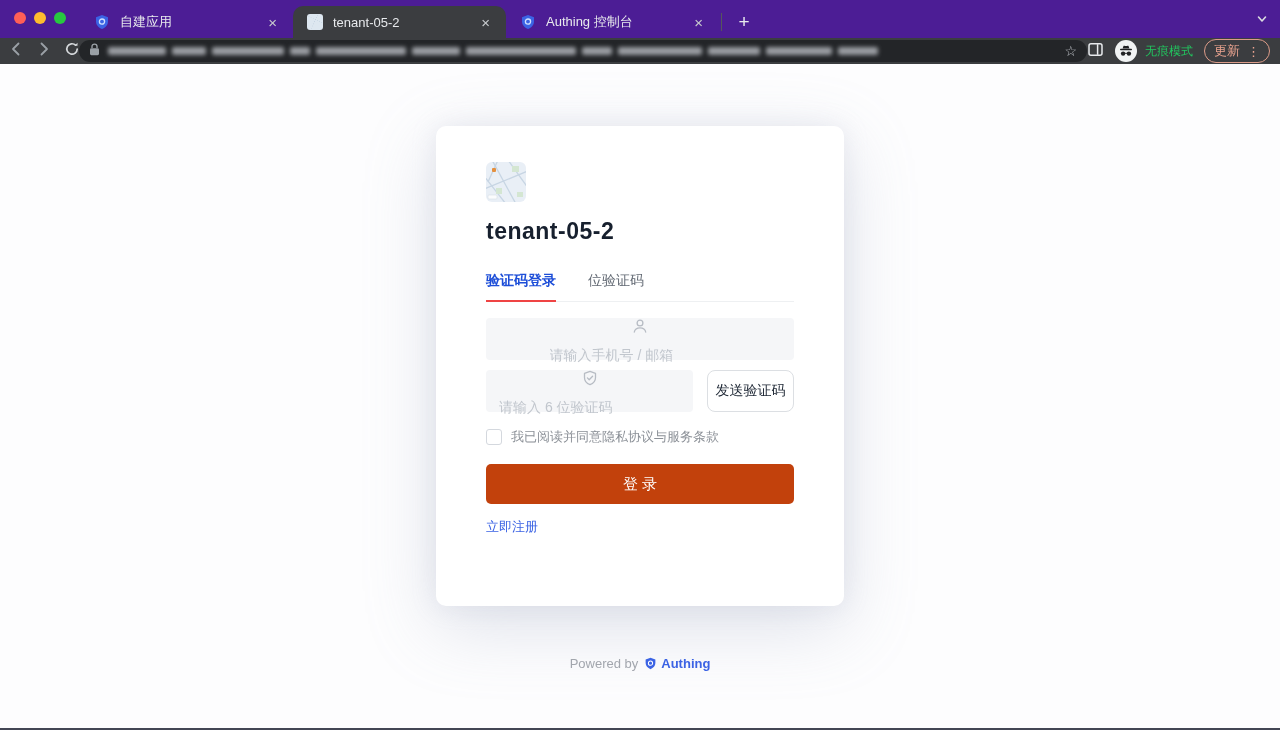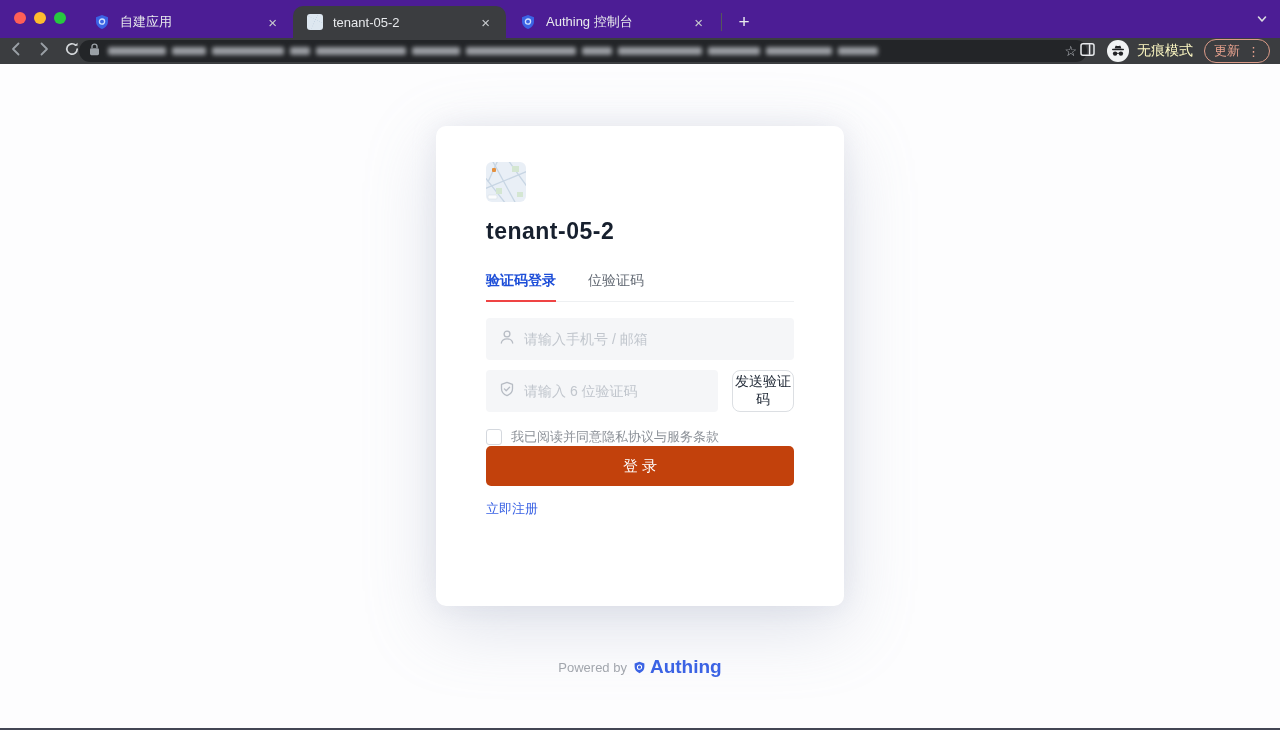--- a/index.html
+++ b/index.html
@@ -36,63 +36,63 @@
   .redacted i { display:block; height:8px; background:#9a9da2; border-radius:2px; }
   .redacted i:nth-child(1){width:58px}.redacted i:nth-child(2){width:34px}.redacted i:nth-child(3){width:72px}
   .redacted i:nth-child(4){width:20px}.redacted i:nth-child(5){width:90px}.redacted i:nth-child(6){width:48px}
   .redacted i:nth-child(7){width:110px}.redacted i:nth-child(8){width:30px}.redacted i:nth-child(9){width:84px}
   .redacted i:nth-child(10){width:52px}.redacted i:nth-child(11){width:66px}.redacted i:nth-child(12){width:40px}
   .star { color:#bdc1c6; font-size:14px; line-height:1; }
   .right-cluster { position:absolute; right:10px; top:0; height:26px; display:flex; align-items:center; gap:11px; }
   .incog { display:flex; align-items:center; gap:8px; }
   .incog-circle { width:22px; height:22px; border-radius:50%; background:#f1f3f4;
                   display:flex; align-items:center; justify-content:center; }
-  .incog-label { color:#fef9c3; font-size:14px;font-family:Liberation Serif, serif; }
+  .incog-label { color:#22c55e; font-size:12px;font-family:Liberation Serif, serif; }
   .update-pill { display:flex; align-items:center; gap:7px; border:1px solid #dd9c89; border-radius:13px;
                  height:24px; padding:11px 9px; color:#e9a38f; font-size:13px; }
   .kebab { font-size:13px; letter-spacing:0; color:#e9a38f; }
 
   
   .page { position:relative; width:1280px; height:666px; background:#fdfdfe; }
   .page-bottom-edge { position:absolute; left:0; bottom:0; width:100%; height:2px; background:#434654; }
 
   .card { position:absolute; left:436px; top:62px; width:408px; height:480px; background:#fff;
           border-radius:10px; padding:36px 50px 0;
           box-shadow:0 0 24px rgba(180,188,205,.22), 0 20px 70px rgba(150,160,185,.30); }
   .app-logo { width:40px; height:40px; border-radius:6px; overflow:hidden; display:block; margin-bottom:14px; }
   .app-title { font-size:23px; line-height:30px; font-weight:bold; color:#17202e; letter-spacing:.5px; margin-bottom:26px; }
 
   .login-tabs { display:flex; gap:32px; border-bottom:1px solid #eef0f2; margin-bottom:16px; }
   .login-tab { font-size:14px; padding-bottom:10px; color:#636a74; cursor:pointer; }
   .login-tab.active { color:#1d4ed8; border-bottom:2px solid #ef4444; margin-bottom:-1px; font-weight:bold; }
 
   .field { display:flex; align-items:center; gap:9px; height:42px; background:#f5f6f8;
-           border-radius:4px; padding:0 13px; }
+           border-radius:4px; padding:0 13px;flex-direction:column; }
   .field input { flex:1; min-width:0; border:none; outline:none; background:transparent; font-size:14px;
                  color:#333; font-family:inherit; }
   .field input::placeholder { color:#c1c6cd; }
   .field-phone { margin-bottom:10px; }
   .code-row { display:flex; gap:14px; margin-bottom:16px; }
   .field-code { flex:1; }
   .send-code-btn { width:102px; height:42px; background:#fff; border:1px solid #dcdfe3; border-radius:8px;
                    font-size:14px; color:#222b38; font-family:inherit; cursor:pointer; }
 
-  .agreement { display:flex; align-items:center; gap:9px; }
+  .agreement { display:flex; align-items:center; gap:9px; margin-bottom:18px; }
   .checkbox { width:16px; height:16px; border:1px solid #d4d8de; border-radius:3px; background:#fff; cursor:pointer; }
   .agreement-label { font-size:13px; color:#8b9097; }
 
   .login-btn { width:100%; height:40px; background:#c2410c; color:#fff; border:none; border-radius:5px;
                font-size:15px; font-family:inherit; cursor:pointer; margin-bottom:13px; }
   .register-row { text-align:left; }
   .register-link { font-size:13px; color:#3b63e4; text-decoration:none; cursor:pointer; }
 
   .powered { position:absolute; left:0; top:592px; width:100%; display:flex; align-items:center;
              justify-content:center; gap:6px;text-align:center; }
   .powered-text { font-size:13px; color:#a2a6ad; }
-  .powered-brand { font-size:19px; color:#3b63e4; font-weight:bold; display:flex; align-items:center; gap:4px; }
+  .powered-brand { font-size:13px; color:#3b63e4; font-weight:bold; display:flex; align-items:center; gap:4px; }
 </style>
 </head>
 <body>
 
 <div class="window">
 
   <div class="tabstrip">
     <div class="traffic">
       <span class="light red"></span>
       <span class="light yellow"></span>

